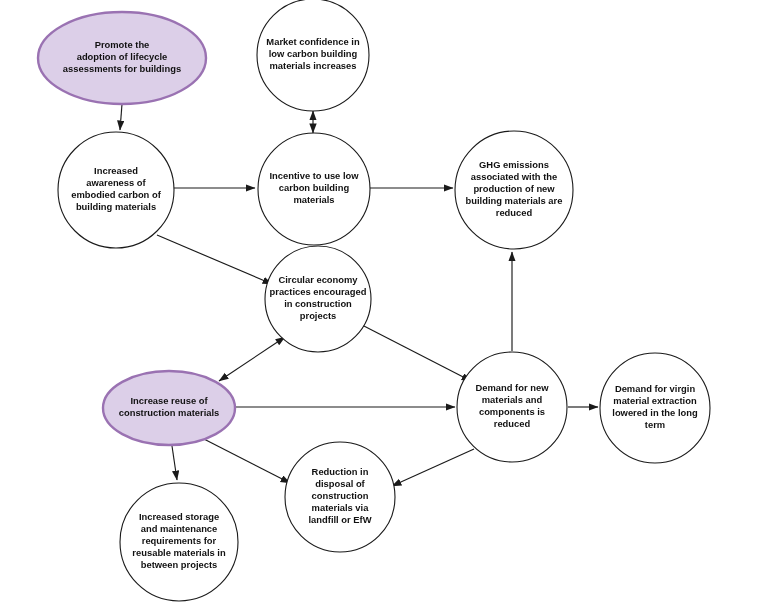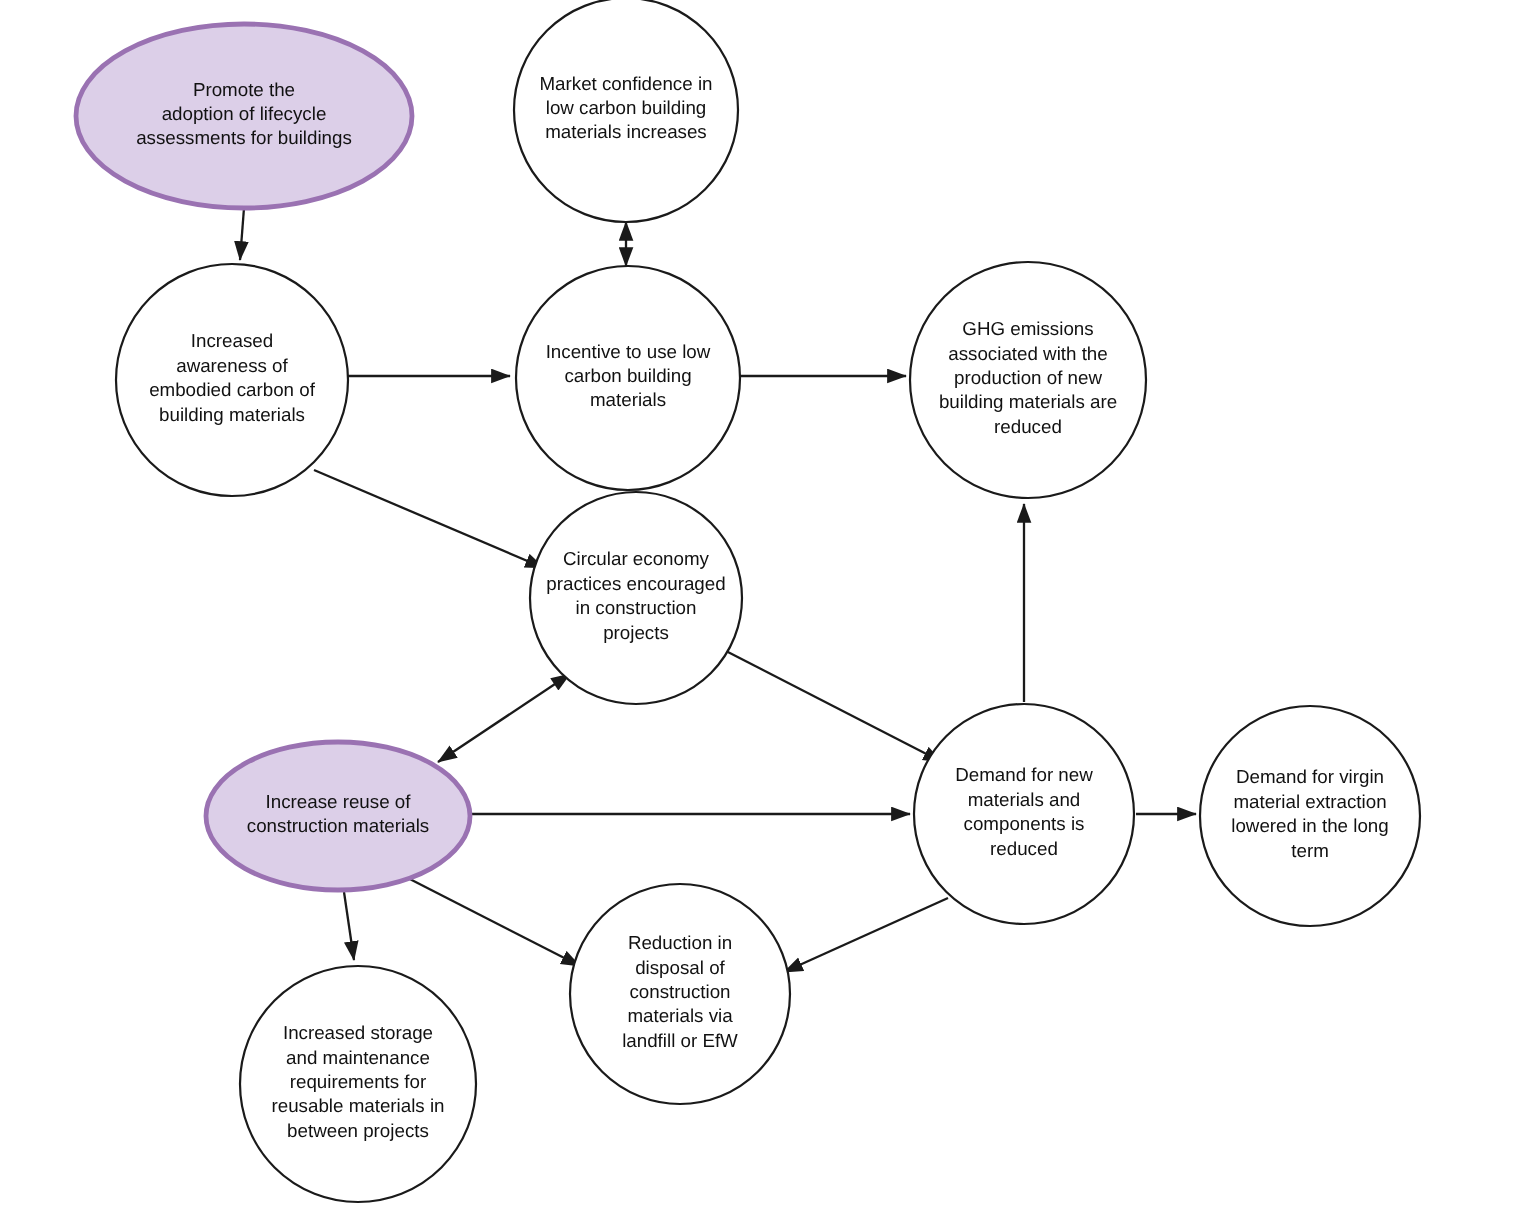--- a/index.html
+++ b/index.html
@@ -11,20 +11,21 @@
     width: 760px;
     height: 606px;
     font-family: "Liberation Sans", sans-serif;
     overflow: hidden;
   }
   #diagram-canvas {
     position: relative;
     width: 760px;
     height: 606px;
     background: #ffffff;
+    font-weight: bold;
   }
   svg#diagram-svg {
     position: absolute;
     top: 0;
     left: 0;
     width: 760px;
     height: 606px;
     display: block;
   }
   .node-shape {

